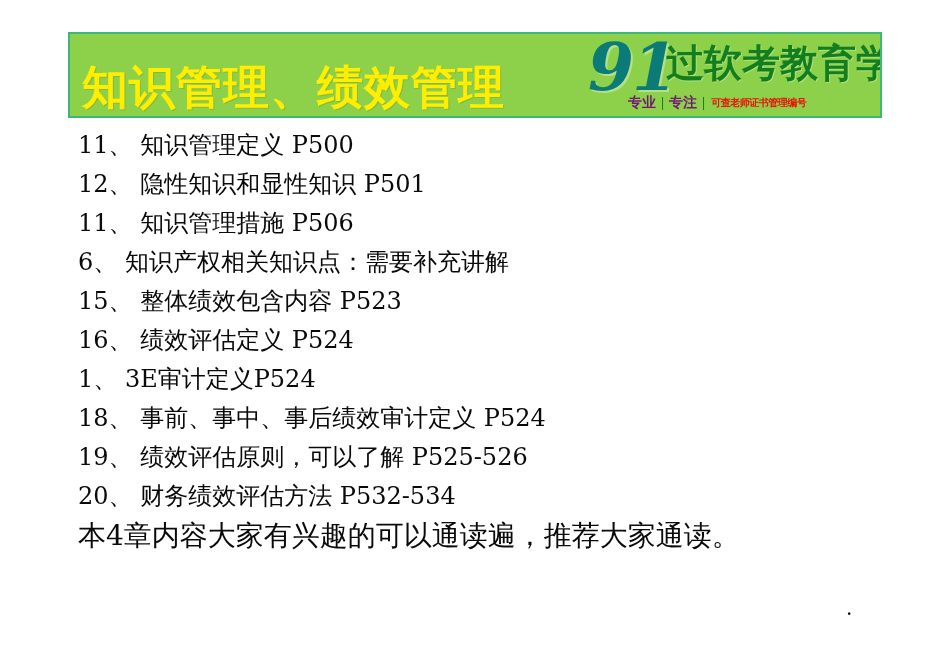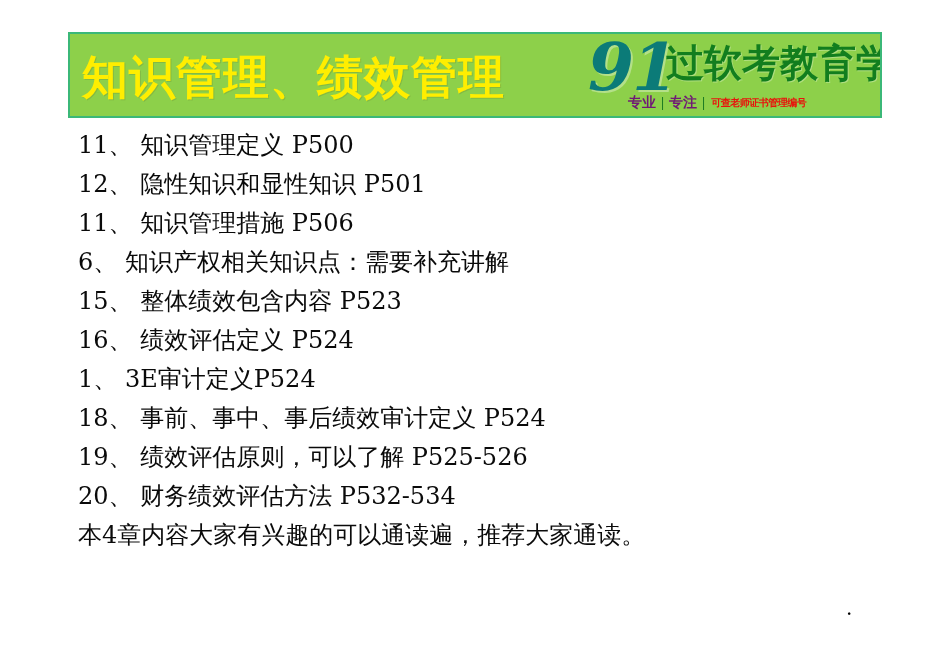--- a/index.html
+++ b/index.html
@@ -33,21 +33,21 @@
     height: 86px;
     background: #8DD04A;
     border: 2px solid #3BB878;
     box-sizing: border-box;
     overflow: hidden;
   }
 
   #slide-title {
     position: absolute;
     left: 12px;
-    top: 2px;
+    top: 12px;
     height: 82px;
     line-height: 82px;
     color: #FFEE00;
     font-family: "DejaVu Sans", "Liberation Sans", sans-serif;
     font-weight: bold;
     font-size: 46px;
     letter-spacing: 1px;
     white-space: nowrap;
     text-shadow: 1px 1px 0 rgba(120,160,60,.45);
   }
@@ -127,21 +127,21 @@
   }
   .content-line {
     font-family: "DejaVu Serif", "Liberation Serif", serif;
     font-size: 24px;
     line-height: 39px;
     color: #0A0A0A;
     white-space: nowrap;
     height: 39px;
   }
   .content-line.closing {
-    font-size: 24px;
+    font-size: 28px;
   }
 
   
   #footer-dot {
     position: absolute;
     left: 846px;
     top: 598px;
     font-family: "DejaVu Serif", "Liberation Serif", serif;
     font-size: 20px;
     line-height: 20px;

